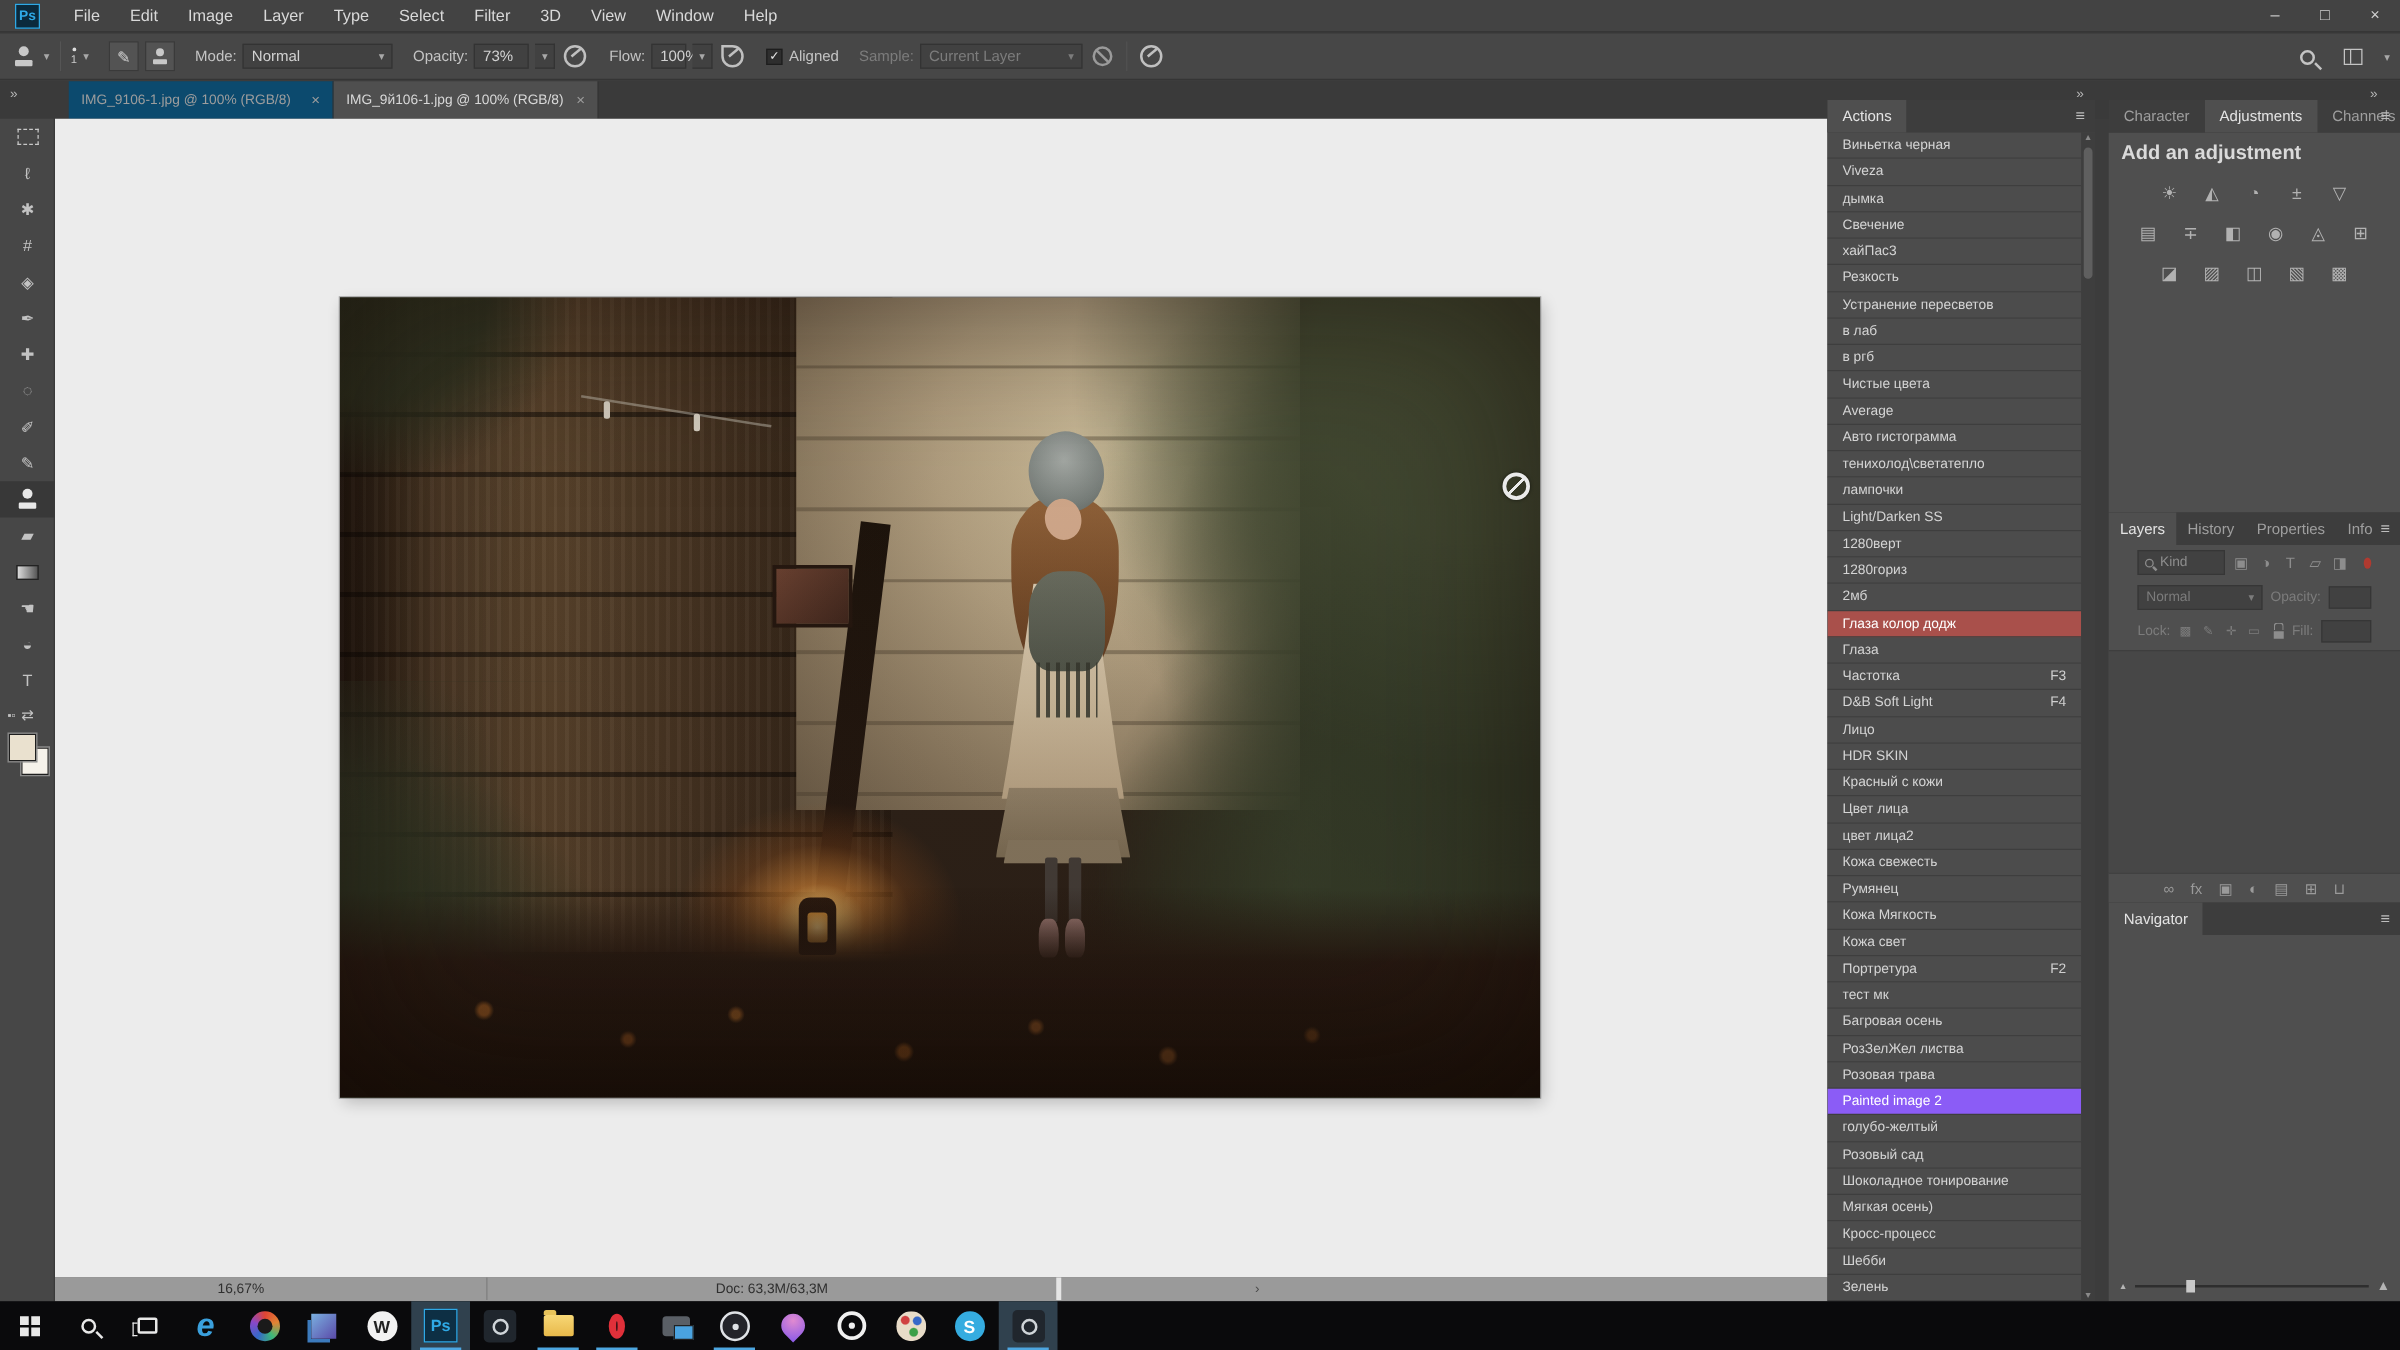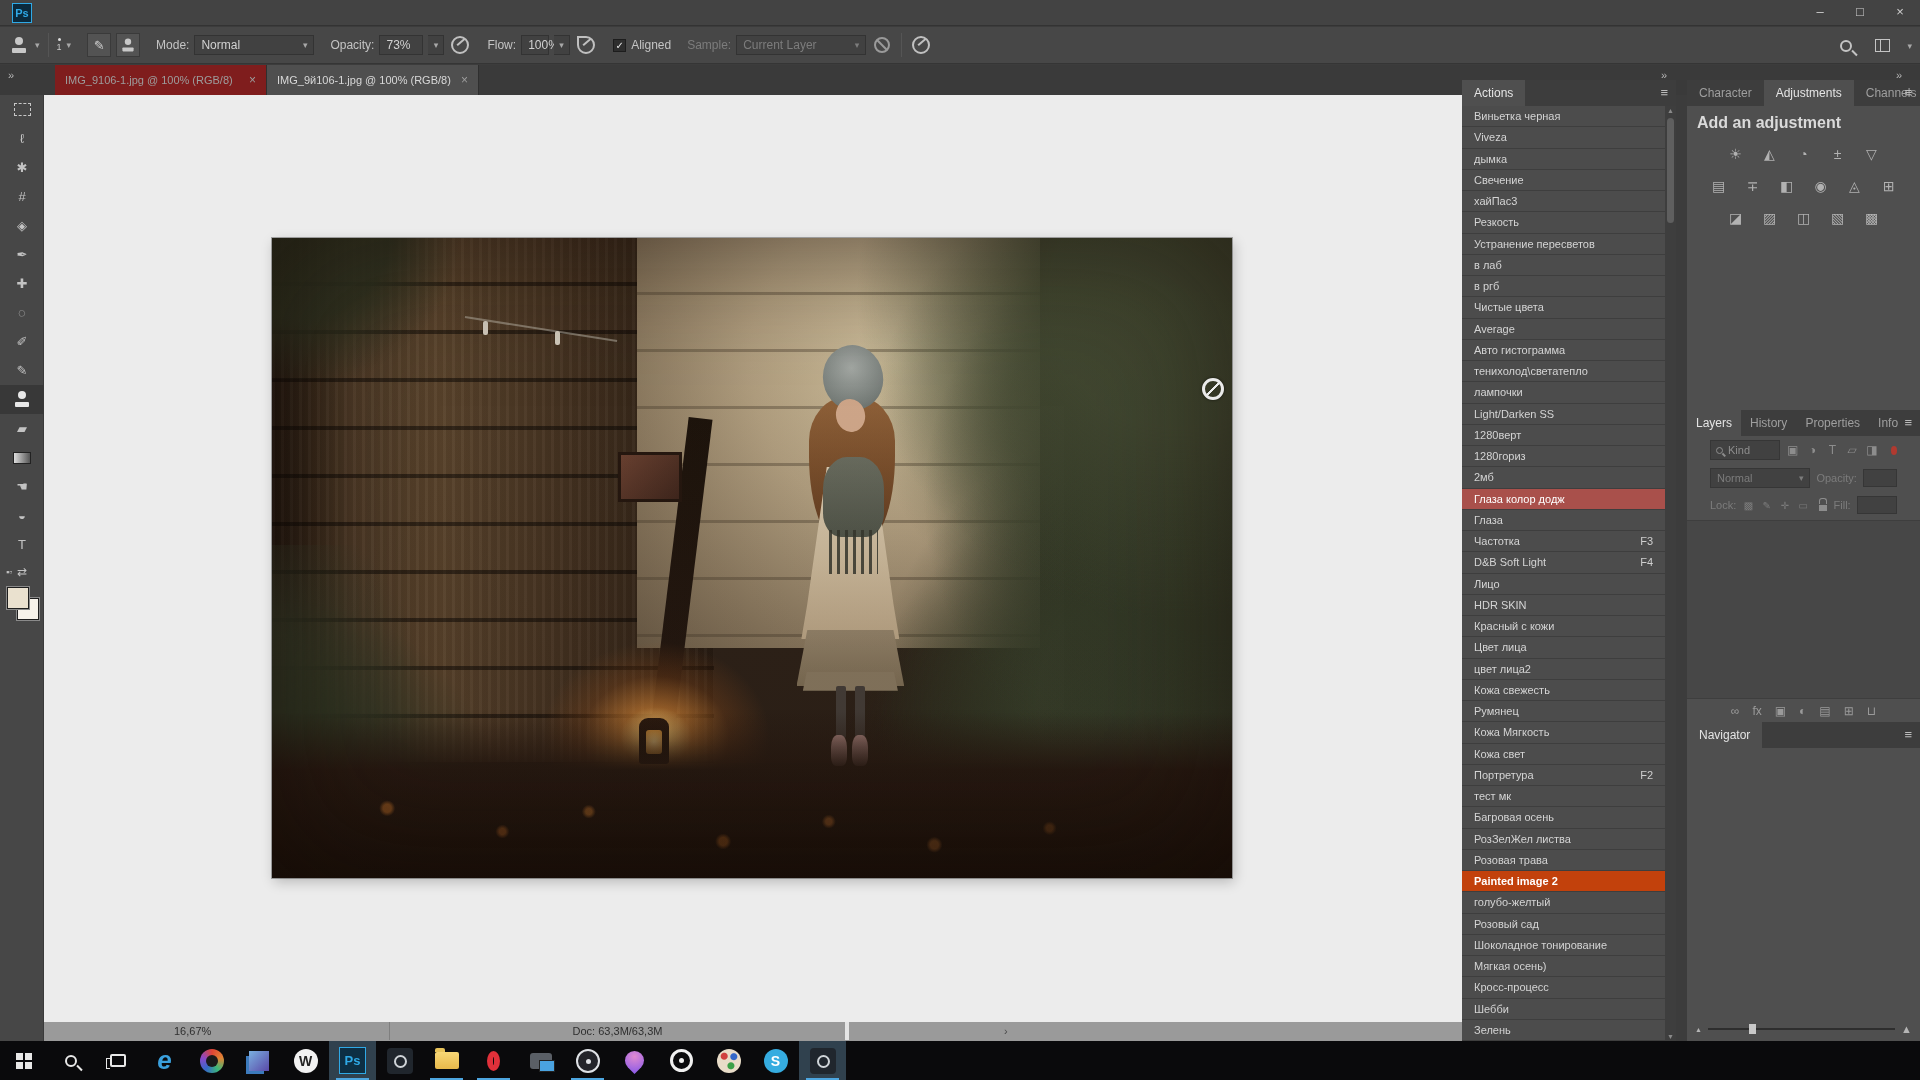--- a/index.html
+++ b/index.html
@@ -40,21 +40,21 @@
   .ob-right { position:absolute; right:8px; top:0; height:37px; display:flex; align-items:center; gap:14px; }
   .mag { width:12px; height:12px; border:2px solid #c4c4c4; border-radius:50%; position:relative; }
   .mag::after { content:''; position:absolute; left:9px; top:10px; width:7px; height:2px; background:#c4c4c4; transform:rotate(45deg); }
   .grid-ico { width:15px; height:13px; border:1px solid #c4c4c4; position:relative; }
   .grid-ico::after { content:''; position:absolute; left:4px; top:0; bottom:0; width:1px; background:#c4c4c4; }
 
   
   #tabstrip { position:absolute; left:0; top:65px; width:1920px; height:30px; background:#3a3a3a; }
   .collapse { position:absolute; top:4px; font-size:11px; color:#b5b5b5; }
   .doc-tabs { position:absolute; left:55px; top:0; height:30px; display:flex; }
-  .doc-tab { width:212px; height:30px; background:#7f1d1d; border-right:1px solid #2f2f2f; display:flex; align-items:center; padding:0 10px; font-size:11px; color:#9d9d9d; }
+  .doc-tab { width:212px; height:30px; background:#0c4a6e; border-right:1px solid #2f2f2f; display:flex; align-items:center; padding:0 10px; font-size:11px; color:#9d9d9d; }
   .doc-tab.active { background:#4f4f4f; color:#d8d8d8; }
   .doc-tab .tab-label { flex:1; overflow:hidden; white-space:nowrap; }
   .doc-tab .tab-close { margin-left:6px; color:#9d9d9d; font-size:12px; }
 
   
   #toolbar { position:absolute; left:0; top:95px; width:44px; height:946px; background:#474747; border-right:1px solid #3a3a3a; }
   .tool { width:44px; height:29px; display:flex; align-items:center; justify-content:center; position:relative; color:#c3c3c3; font-size:13px; }
   .tool.selected { background:#383838; color:#fff; }
   .t-marquee::before { content:''; width:15px; height:11px; border:1px dashed #c8c8c8; }
   .t-gradient::before { content:''; width:16px; height:10px; background:linear-gradient(90deg,#ddd,#555); border:1px solid #222; }
@@ -129,21 +129,21 @@
   #actions { position:absolute; left:1462px; top:80px; width:214px; height:961px; background:#454545; }
   .panel-tabs { height:26px; background:#3d3d3d; display:flex; position:relative; }
   .panel-tab { padding:0 12px; line-height:26px; font-size:12px; color:#9f9f9f; }
   .panel-tab.active { background:#4f4f4f; color:#e4e4e4; }
   .panel-menu { position:absolute; right:8px; top:0; line-height:26px; color:#bdbdbd; font-size:13px; }
   .actions-list { position:absolute; left:0; top:26px; right:11px; bottom:0; overflow:hidden; }
   .action-row { height:21.25px; background:#4c4c4c; border-bottom:1px solid #3e3e3e; display:flex; align-items:center; padding:0 12px; font-size:11px; color:#d4d4d4; }
   .action-row .a-label { flex:1; overflow:hidden; white-space:nowrap; }
   .action-row .a-fkey { color:#cfcfcf; }
   .action-row.sel-red { background:#a9504b; color:#fff; }
-  .action-row.sel-gray { background:#c2410c; color:#fff;font-weight:bold; }
+  .action-row.sel-gray { background:#8b5cf6; color:#fff; }
   .v-scroll { position:absolute; right:0; top:26px; bottom:0; width:11px; background:#3e3e3e; }
   .v-thumb { position:absolute; left:2px; top:12px; width:7px; height:105px; background:#5f5f5f; border-radius:4px; }
   .v-arrow { position:absolute; left:0; width:11px; text-align:center; font-size:7px; color:#8a8a8a; }
 
   
   #rightcol { position:absolute; left:1687px; top:80px; width:233px; height:961px; }
   .rc-body { background:#4f4f4f; }
   .adj-body { height:304px; padding:8px 10px; }
   .adj-head { font-size:16px; font-weight:bold; color:#dadada; }
   .adj-row { display:flex; justify-content:center; gap:10px; margin-top:12px; }
@@ -202,20 +202,33 @@
   .k-circledot .ti { width:23px; height:23px; border-radius:50%; border:3px solid #f0f0f0; position:relative; }
   .k-circledot .ti::after { content:''; position:absolute; left:6px; top:6px; width:5px; height:5px; border-radius:50%; background:#f0f0f0; }
   .k-palette .ti { width:24px; height:24px; border-radius:50%; background:radial-gradient(circle at 30% 30%, #d04040 0 3px, transparent 4px), radial-gradient(circle at 70% 32%, #3668c8 0 3px, transparent 4px), radial-gradient(circle at 58% 70%, #3cA048 0 3px, transparent 4px), #e8dcc8; }
   .k-skype .ti { width:24px; height:24px; border-radius:50%; background:#35ace0; color:#fff; font-size:14px; }
 </style>
 </head>
 <body>
 
 <div id="titlebar">
   <div class="ps-logo">Ps</div>
+  <div class="menus">
+    <span class="menu-item">File</span>
+      <span class="menu-item">Edit</span>
+      <span class="menu-item">Image</span>
+      <span class="menu-item">Layer</span>
+      <span class="menu-item">Type</span>
+      <span class="menu-item">Select</span>
+      <span class="menu-item">Filter</span>
+      <span class="menu-item">3D</span>
+      <span class="menu-item">View</span>
+      <span class="menu-item">Window</span>
+      <span class="menu-item">Help</span>
+  </div>
   <div class="win-btns">
     <span class="win-btn">–</span>
     <span class="win-btn">□</span>
     <span class="win-btn">×</span>
   </div>
 </div>
 
 <div id="optionsbar">
   <div class="ob-group">
     <span class="ob-icon">

